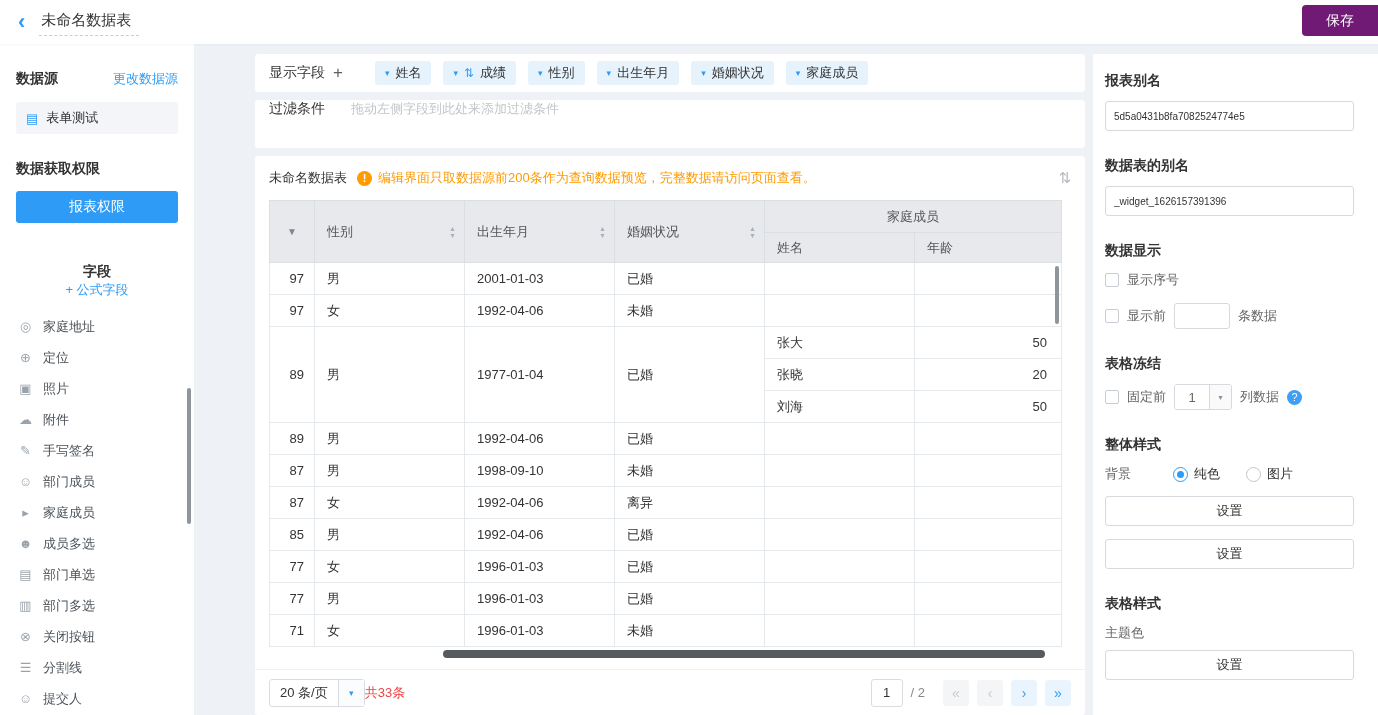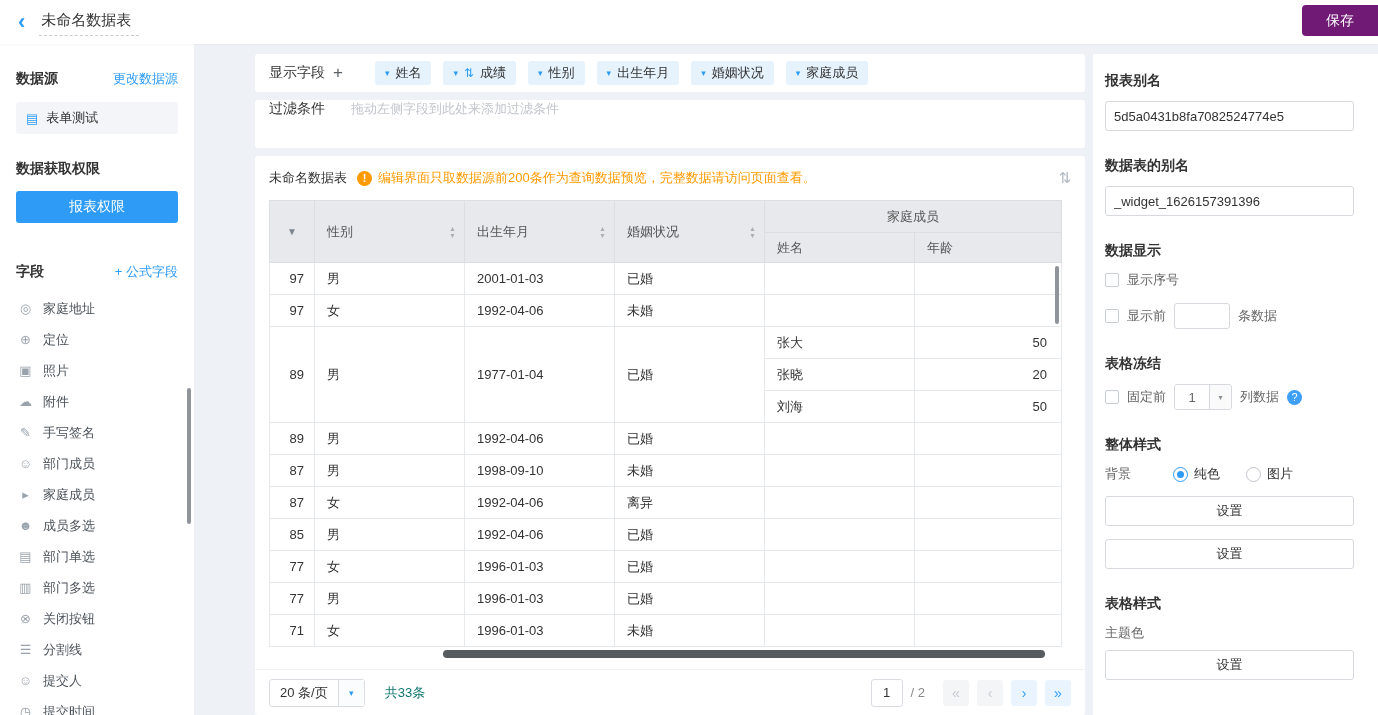--- a/index.html
+++ b/index.html
@@ -21,21 +21,21 @@
 
   
   .left { position:absolute; top:44px; left:0; width:194px; height:671px; background:#fff; padding:26px 16px 0 16px; }
   .sec-head { display:flex; justify-content:space-between; align-items:center; }
   .sec-title { font-size:14px; font-weight:bold; color:#333; }
   .link { font-size:13px; color:#2e9cf6; cursor:pointer; }
   .ds-item { margin-top:14px; height:32px; background:#f3f5f8; border-radius:3px; display:flex; align-items:center; gap:8px; padding:0 10px; color:#333; }
   .ds-icon { color:#2e9cf6; font-size:13px; }
   .perm-head { margin-top:26px; }
   .perm-btn { margin-top:13px; width:100%; height:32px; background:#2e9cf6; color:#fff; border:none; border-radius:3px; font-size:14px; cursor:pointer; }
-  .fields-head { margin-top:40px; }
+  .fields-head { margin-top:40px;flex-direction:column; }
   .field-list { margin-top:12px; }
   .field-item { height:31px; display:flex; align-items:center; gap:10px; font-size:13px; color:#4a5158; cursor:pointer; padding-left:2px; }
   .f-icon { color:#9aa3ac; font-size:13px; width:15px; text-align:center; flex:none; }
   .left-thumb { position:absolute; right:3px; top:344px; width:4px; height:136px; background:#8f959b; border-radius:2px; }
 
   
   .mid { position:absolute; left:255px; top:54px; width:830px; height:661px; display:flex; flex-direction:column; gap:8px; }
   .card { background:#fff; border-radius:3px; }
   .card-display { height:38px; display:flex; align-items:center; padding:0 14px; flex:none; }
   .row-label { font-size:14px; color:#333; }
@@ -68,33 +68,33 @@
   td.age { text-align:right; padding-right:14px; }
   .vthumb { position:absolute; right:2px; top:66px; width:4px; height:58px; background:#8f959b; border-radius:2px; }
 
   .hscroll { height:10px; margin:3px 24px 0 14px; position:relative; flex:none; }
   .hscroll .thumb { position:absolute; left:22%; width:76%; height:8px; background:#565b60; border-radius:4px; }
 
   .table-footer { margin-top:auto; height:46px; border-top:1px solid #f0f1f3; display:flex; align-items:center; padding:0 14px; flex:none; }
   .pagesize { height:28px; border:1px solid #d9dde2; border-radius:3px; display:flex; align-items:stretch; cursor:pointer; }
   .pagesize .txt { padding:0 10px; display:flex; align-items:center; color:#333; }
   .pagesize .car { width:26px; border-left:1px solid #d9dde2; display:flex; align-items:center; justify-content:center; color:#2e9cf6; font-size:9px; background:#fafcfe; }
-  .total { margin-left:20px; color:#0f766e; }
+  .total { margin-left:0; color:#ef4444; }
   .pager { margin-left:auto; display:flex; align-items:center; gap:8px; }
   .page-box { width:32px; height:28px; border:1px solid #d9dde2; border-radius:3px; display:flex; align-items:center; justify-content:center; background:#fff; }
   .page-total { color:#888; margin-right:10px; }
   .pg-btn { width:26px; height:26px; border-radius:3px; display:flex; align-items:center; justify-content:center; font-size:14px; cursor:pointer; }
   .pg-btn.disabled { background:#f4f5f7; color:#c6cad0; cursor:default; }
   .pg-btn.active { background:#eaf4fe; color:#2e9cf6; }
 
   
   .right { position:absolute; left:1093px; top:54px; width:285px; height:661px; background:#fff; padding:18px 24px 0 12px; overflow:hidden; }
   .r-group { margin-bottom:26px; }
   .r-title { font-size:14px; font-weight:bold; color:#333; margin-bottom:11px; }
-  .r-input { width:100%; height:30px; border:1px solid #d6dade; border-radius:3px; padding:0 8px; font-size:13px; color:#333; background:#fff; }
+  .r-input { width:100%; height:30px; border:1px solid #d6dade; border-radius:3px; padding:0 8px; font-size:10px; color:#333; background:#fff; }
   .chk-row { display:flex; align-items:center; gap:8px; margin-bottom:14px; color:#666; }
   .chk { width:14px; height:14px; border:1px solid #c9ced4; border-radius:2px; background:#fff; flex:none; cursor:pointer; }
   .mini-input { width:56px; height:26px; border:1px solid #d6dade; border-radius:3px; padding:0 6px; font-size:13px; }
   .freeze-sel { display:flex; height:26px; border:1px solid #d6dade; border-radius:3px; overflow:hidden; cursor:pointer; }
   .freeze-sel .v { width:34px; display:flex; align-items:center; justify-content:center; color:#666; background:#fff; }
   .freeze-sel .c { width:22px; display:flex; align-items:center; justify-content:center; border-left:1px solid #d6dade; color:#8b9096; font-size:8px; background:#fafafa; }
   .help { width:15px; height:15px; border-radius:50%; background:#3d9ff7; color:#fff; font-size:11px; display:flex; align-items:center; justify-content:center; cursor:pointer; flex:none; }
   .radio-row { display:flex; align-items:center; margin-bottom:13px; color:#333; }
   .bg-label { color:#666; margin-right:42px; }
   .radio-opt { display:flex; align-items:center; cursor:pointer; }

